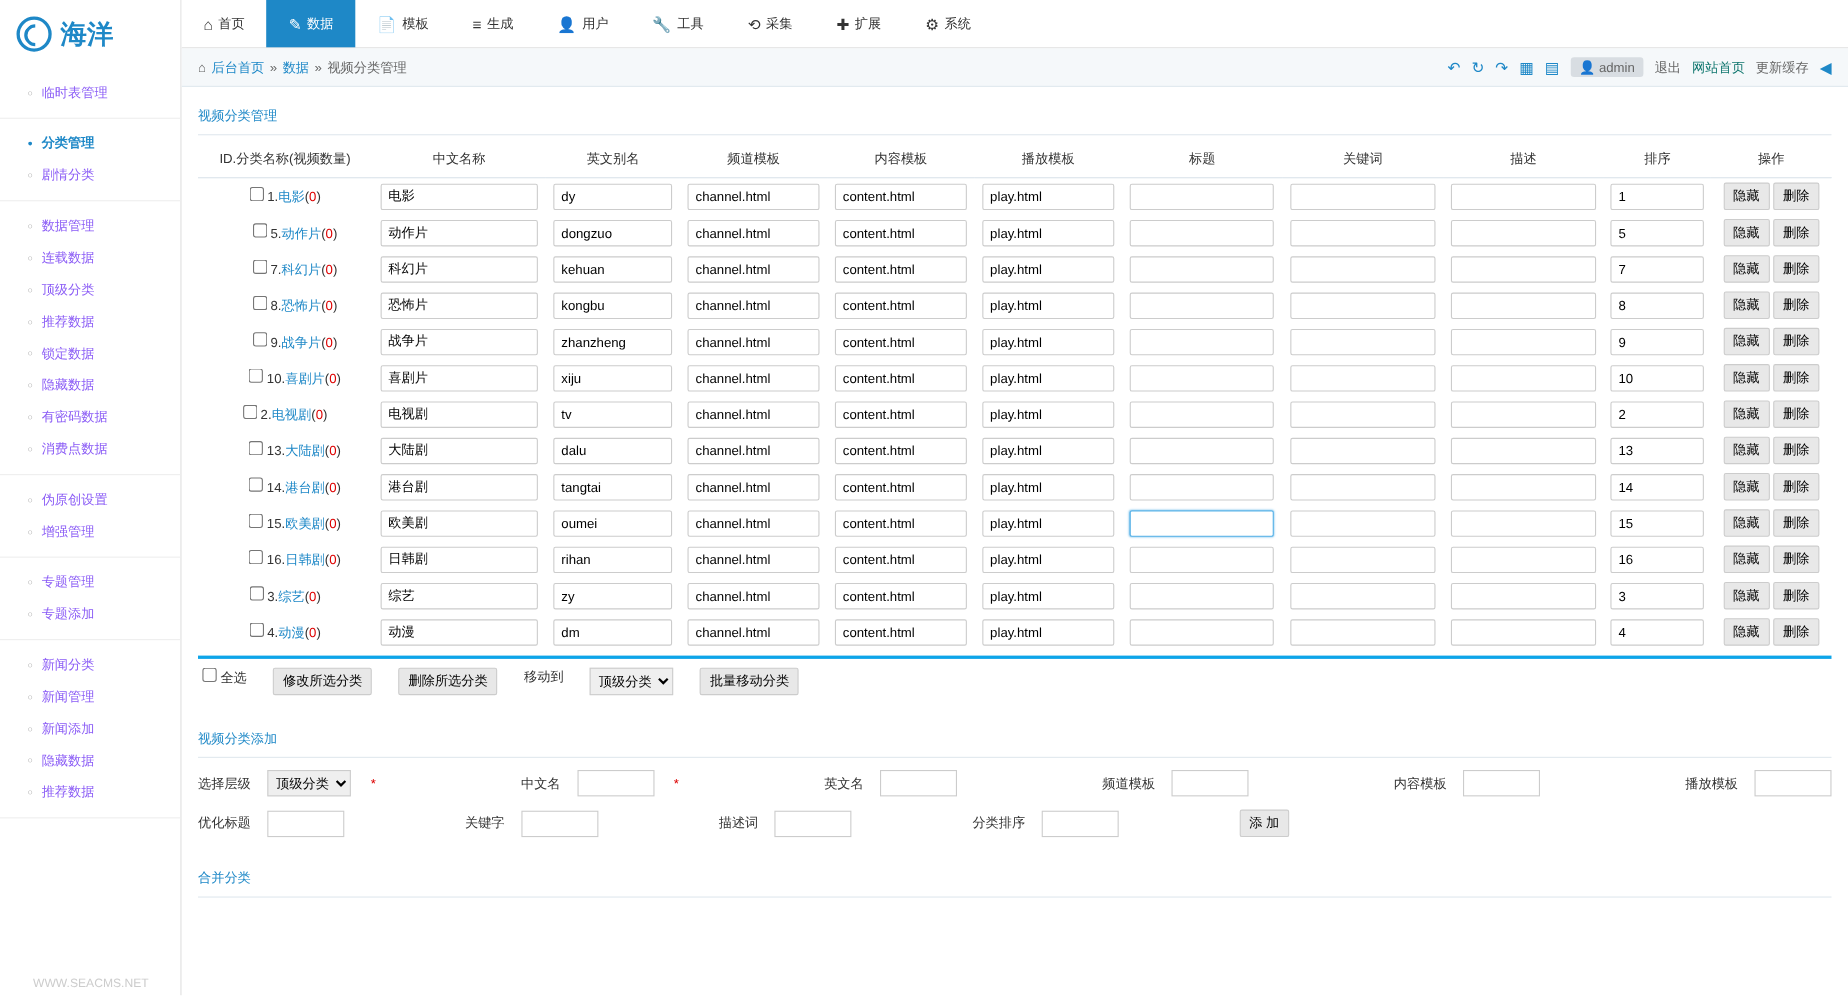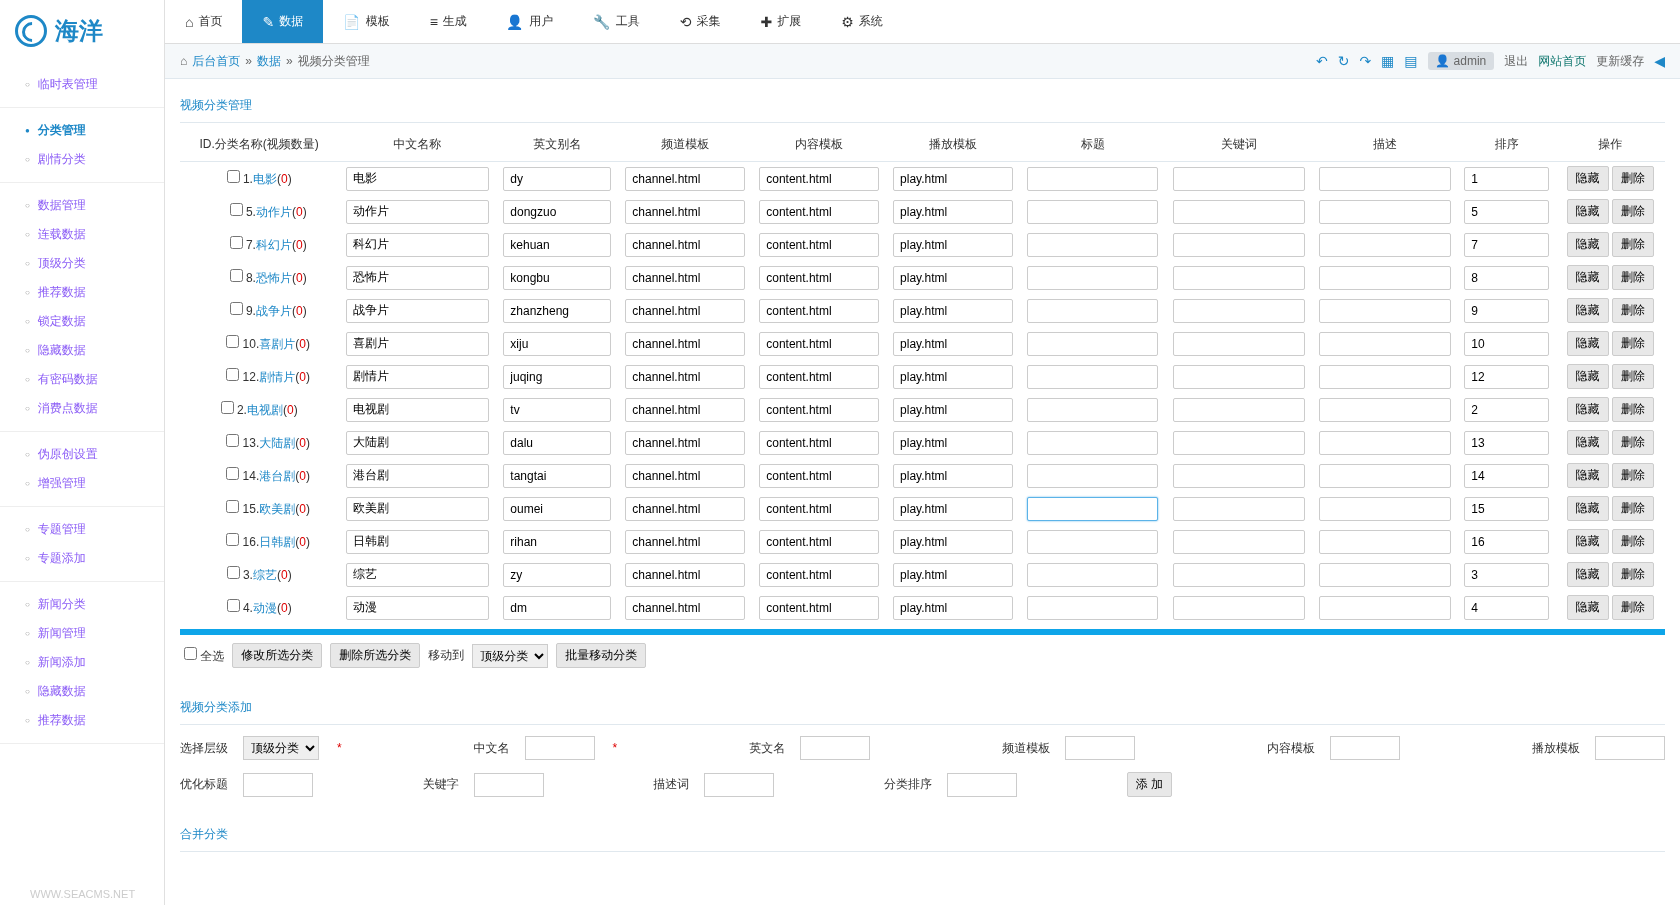--- a/index.html
+++ b/index.html
@@ -30,21 +30,21 @@
 .section-title{color:#1e88c7;padding:8px 0;border-bottom:1px solid #e0e8ee;margin-bottom:5px}
 .data-table{width:100%;border-collapse:collapse}
 .data-table th{padding:8px 4px;text-align:center;color:#333;font-weight:normal;border-bottom:1px solid #e0e8ee}
 .data-table td{padding:4px;text-align:center;vertical-align:middle}
 .data-table input[type=text]{width:95%;padding:4px 6px;border:1px solid #ccc;border-radius:2px;font-size:12px}
 .id-cell{text-align:left;padding-left:8px;white-space:nowrap}
 .id-cell.indent{padding-left:22px}
 .id-cell a{color:#1e88c7;text-decoration:none}
 .count{color:#d00}
 .btn-small{background:#e8e8e8;border:1px solid #ccc;padding:3px 8px;cursor:pointer;font-size:12px;border-radius:2px}
-.action-bar{display:flex;align-items:center;gap:8px;padding:8px 4px;border-top:6px solid #0ea5e9;margin-top:5px}
+.action-bar{display:flex;gap:24px;padding:8px 4px;border-top:3px solid #0ea5e9;margin-top:5px}
 .action-bar select,.form-row select{padding:3px;border:1px solid #ccc;font-size:12px}
 .form-section{margin-top:15px}
 .form-row{display:flex;align-items:center;gap:15px;padding:6px 0;flex-wrap:wrap}
 .form-row label{color:#333}
 .form-row input[type=text]{width:70px;padding:4px;border:1px solid #ccc;font-size:12px}
 .req{color:#d00;margin-left:3px}
 .watermark{position:fixed;bottom:5px;left:30px;color:#ccc;font-size:11px}
 .col-id{width:130px}
 .col-name{width:130px}
 .col-alias{width:100px}
@@ -255,33 +255,20 @@
               <td><input type="text" value="channel.html" style=""></td>
               <td><input type="text" value="content.html" style=""></td>
               <td><input type="text" value="play.html" style=""></td>
               <td><input type="text" style=""></td>
               <td><input type="text" style=""></td>
               <td><input type="text" style=""></td>
               <td><input type="text" value="10" style=""></td>
               <td><button class="btn-small">隐藏</button> <button class="btn-small">删除</button></td>
             </tr>
             <tr>
-              <td class="id-cell indent"><input type="checkbox" style=""> 12.<a href="#">剧情片</a>(<span class="count">0</span>)</td>
-              <td><input type="text" value="剧情片" style=""></td>
-              <td><input type="text" value="juqing" style=""></td>
-              <td><input type="text" value="channel.html" style=""></td>
-              <td><input type="text" value="content.html" style=""></td>
-              <td><input type="text" value="play.html" style=""></td>
-              <td><input type="text" style=""></td>
-              <td><input type="text" style=""></td>
-              <td><input type="text" style=""></td>
-              <td><input type="text" value="12" style=""></td>
-              <td><button class="btn-small">隐藏</button> <button class="btn-small">删除</button></td>
-            </tr>
-            <tr>
               <td class="id-cell"><input type="checkbox" style=""> 2.<a href="#">电视剧</a>(<span class="count">0</span>)</td>
               <td><input type="text" value="电视剧" style=""></td>
               <td><input type="text" value="tv" style=""></td>
               <td><input type="text" value="channel.html" style=""></td>
               <td><input type="text" value="content.html" style=""></td>
               <td><input type="text" value="play.html" style=""></td>
               <td><input type="text" style=""></td>
               <td><input type="text" style=""></td>
               <td><input type="text" style=""></td>
               <td><input type="text" value="2" style=""></td>

